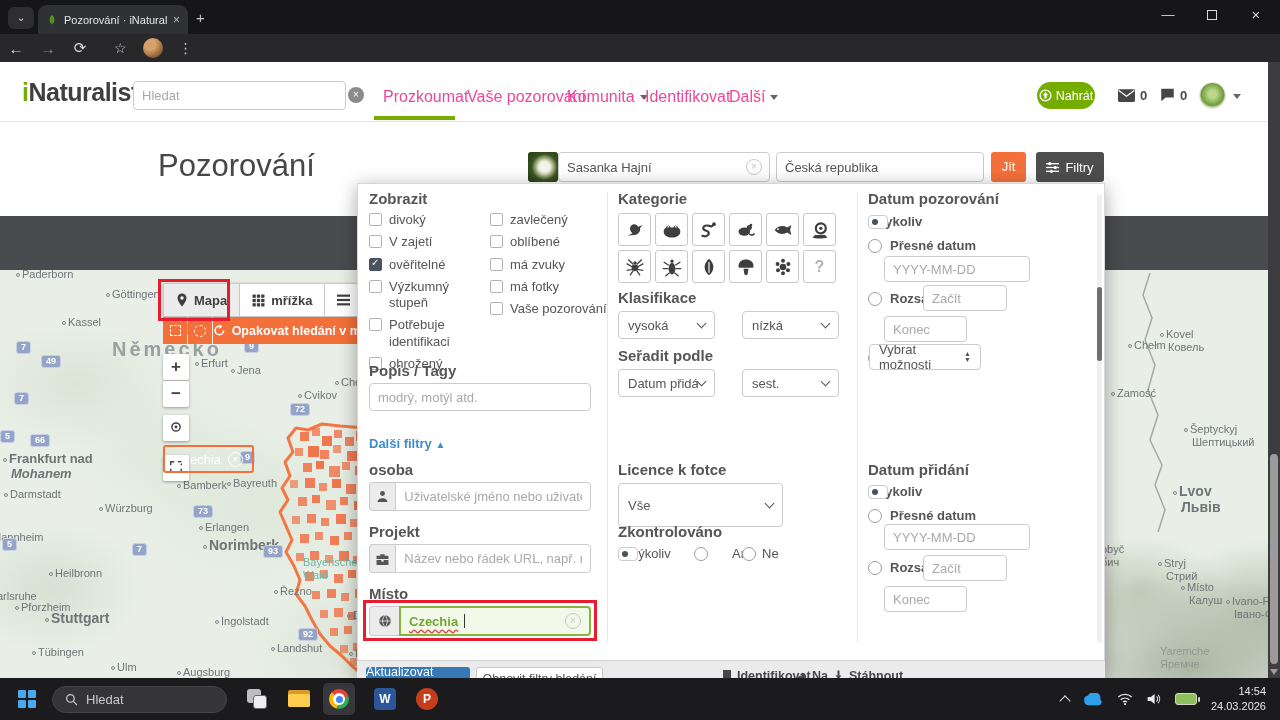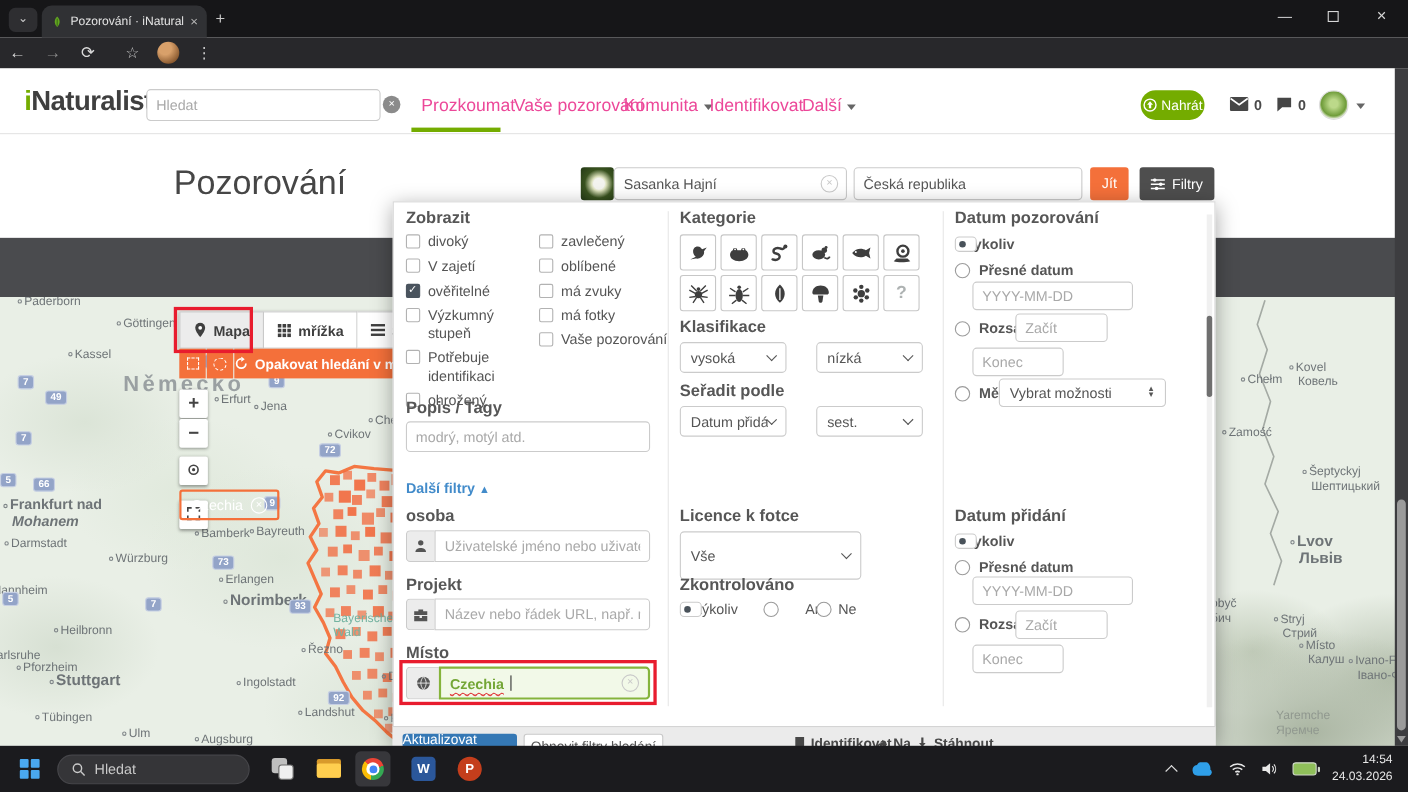--- a/index.html
+++ b/index.html
@@ -211,21 +211,21 @@
         <div class="mlabel" style="left: 32px; top: 376px;"><span class="mdot"></span><span>Tübingen</span></div>
         <div class="mlabel" style="left: 111px; top: 391px;"><span class="mdot"></span><span>Ulm</span></div>
         <div class="mlabel" style="left: 177px; top: 396px;"><span class="mdot"></span><span>Augsburg</span></div>
         <div class="mlabel" style="left: 215px; top: 345px;"><span class="mdot"></span><span>Ingolstadt</span></div>
         <div class="mlabel" style="left: 274px; top: 315px;"><span class="mdot"></span><span>Řezno</span></div>
         <div class="mlabel" style="left: 271px; top: 372px;"><span class="mdot"></span><span>Landshut</span></div>
         <div class="mlabel" style="left: 347px; top: 339px;"><span class="mdot"></span><span>Dě</span></div>
         <div class="mlabel" style="left: 349px; top: 377px;"><span class="mdot"></span><span>Pas</span></div>
         <div class="mlabel" style="left: 303px; top: 286px; color: rgb(116, 179, 161);"><span>Bayerische</span><div class="msub">Wald</div></div>
         <div class="mlabel" style="left: 1128px; top: 69px;"><span class="mdot"></span><span>Chełm</span></div>
-        <div class="mlabel" style="left: 1160px; top: 58px; margin-left: 12px;"><span class="mdot"></span><span>Kovel</span><div class="msub" style="padding-left: 8px;">Ковель</div></div>
+        <div class="mlabel" style="left: 1160px; top: 58px;"><span class="mdot"></span><span>Kovel</span><div class="msub" style="padding-left: 8px;">Ковель</div></div>
         <div class="mlabel" style="left: 1111px; top: 117px;"><span class="mdot"></span><span>Zamość</span></div>
         <div class="mlabel" style="left: 1184px; top: 153px;"><span class="mdot"></span><span>Šeptyckyj</span><div class="msub" style="padding-left: 8px;">Шептицький</div></div>
         <div class="mlabel" style="left: 1173px; top: 213px; font-size: 14px; font-weight: 700;"><span class="mdot"></span><span>Lvov</span><div class="msub" style="padding-left: 8px;">Львів</div></div>
         <div class="mlabel" style="left: 1101px; top: 273px;"><span>obyč</span><div class="msub">бич</div></div>
         <div class="mlabel" style="left: 1158px; top: 287px;"><span class="mdot"></span><span>Stryj</span><div class="msub" style="padding-left: 8px;">Стрий</div></div>
         <div class="mlabel" style="left: 1181px; top: 311px;"><span class="mdot"></span><span>Místo</span><div class="msub" style="padding-left: 8px;">Калуш</div></div>
         <div class="mlabel" style="left: 1226px; top: 325px;"><span class="mdot"></span><span>Ivano-F</span><div class="msub" style="padding-left: 8px;">Івано-Ф</div></div>
         <div class="mlabel" style="left: 1160px; top: 375px; color: rgb(144, 152, 143);"><span>Yaremche</span><div class="msub">Яремче</div></div>
       </div>
     <div id="map-shields">
@@ -624,21 +624,21 @@
   <div class="rrow" style="left:868px;top:291px;z-index:22">
       <span class="radio"></span>
       <span class="rlbl">Rozsah</span>
     </div>
   <div class="ab" style="left:923px;top:285px;width:84px;height:26px;z-index:22"><input class="inp" placeholder="Začít" style=""></div>
   <div class="ab" style="left:884px;top:316px;width:83px;height:26px;z-index:22"><input class="inp" placeholder="Konec" style=""></div>
   <div class="rrow" style="left:868px;top:350px;z-index:22">
       <span class="radio"></span>
       <span class="rlbl">Měsíce</span>
     </div>
-  <div class="sel" style="left:908px;top:344px;width:152px;height:26px;z-index:22">
+  <div class="sel" style="left:869px;top:344px;width:112px;height:26px;z-index:22">
       <span>Vybrat možnosti</span>
       <span style="font-size:7px;color:#555;line-height:.9">▲<br>▼</span>
     </div>
 
   <div class="fh ab" style="left:868px;top:461px;z-index:22">Datum přidání</div>
   <div class="rrow" style="left:868px;top:484px;z-index:22">
       <span class="radio sel"></span>
       <span class="rlbl">Kdykoliv</span>
     </div>
   <div class="rrow" style="left:868px;top:508px;z-index:22">

